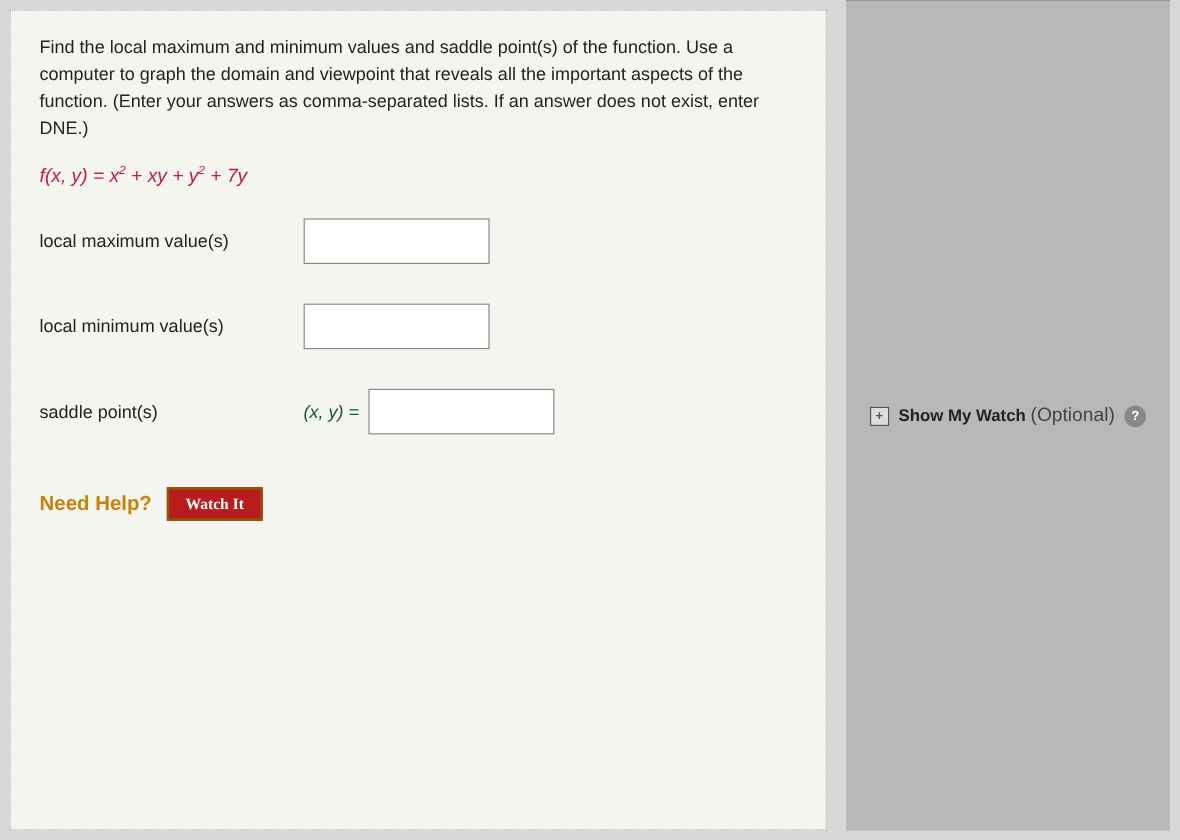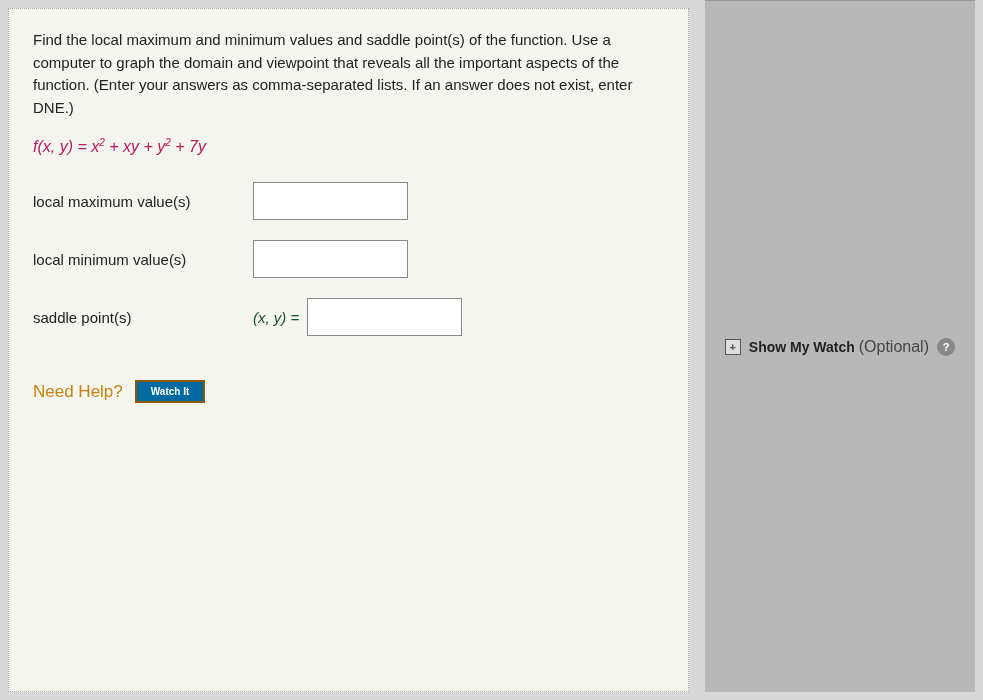--- a/index.html
+++ b/index.html
@@ -47,21 +47,21 @@
     .function-display {
       font-size: 16px;
       color: #be185d;
       margin-bottom: 26px;
       font-style: italic;
     }
 
     .answer-rows {
       display: flex;
       flex-direction: column;
-      gap: 0px;
+      gap: 13px;
     }
 
     .answer-row {
       display: flex;
       align-items: center;
       margin-bottom: 20px;
     }
 
     .answer-label {
       font-size: 15px;
@@ -89,33 +89,33 @@
 
     .need-help-section {
       margin-top: 24px;
       display: flex;
       align-items: center;
       gap: 12px;
     }
 
     .need-help-label {
       font-size: 17px;
-      font-weight: normal;
+      font-weight: bold;
       color: #c8820a;
     }
 
     .watch-it-button {
-      background-color: #0369a1;
+      background-color: #b91c1c;
       color: #fff;
       border: 2px solid #8a5a07;
       padding: 4px 14px;
-      font-size: 10px;
+      font-size: 13px;
       font-weight: bold;
       cursor: pointer;
-      font-family: Liberation Sans, sans-serif;
+      font-family: Liberation Serif, serif;
     }
 
     .bottom-bar {
       background-color: #b8b8b8;
       border-top: 1px solid #999;
       padding: 10px 20px;
       display: flex;
       align-items: center;
       gap: 8px;
       margin: 0 8px 8px 8px;

